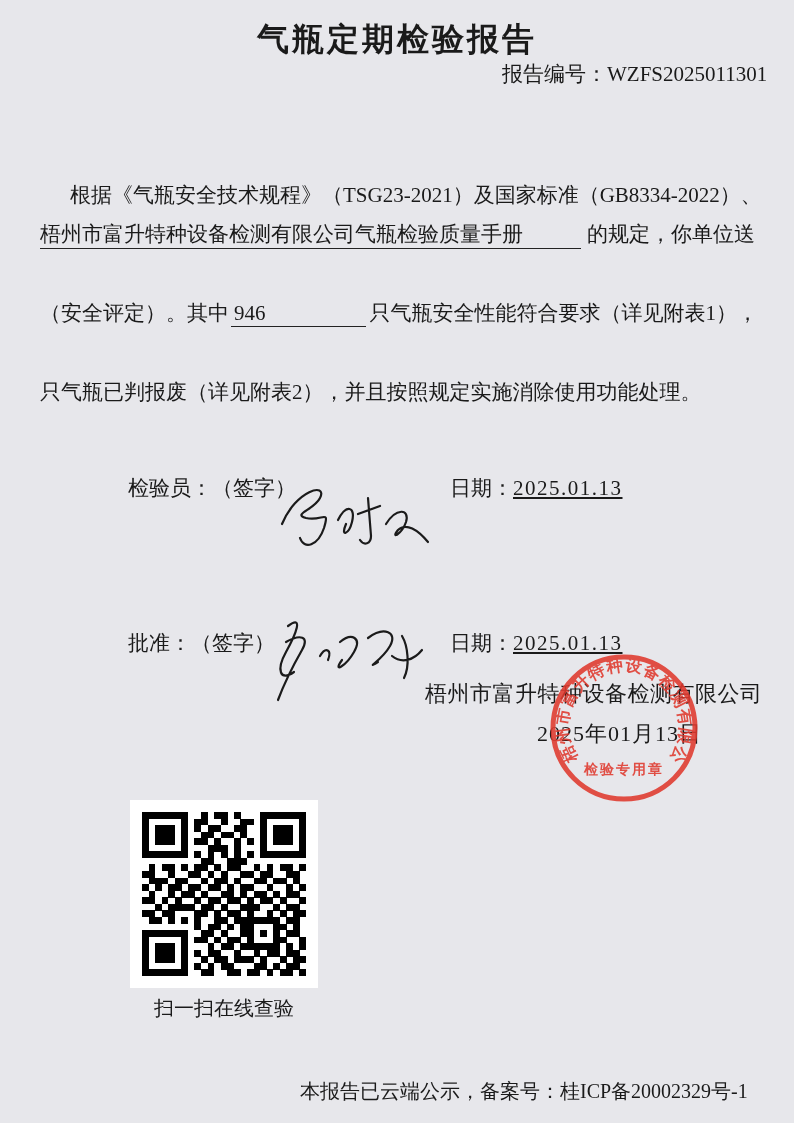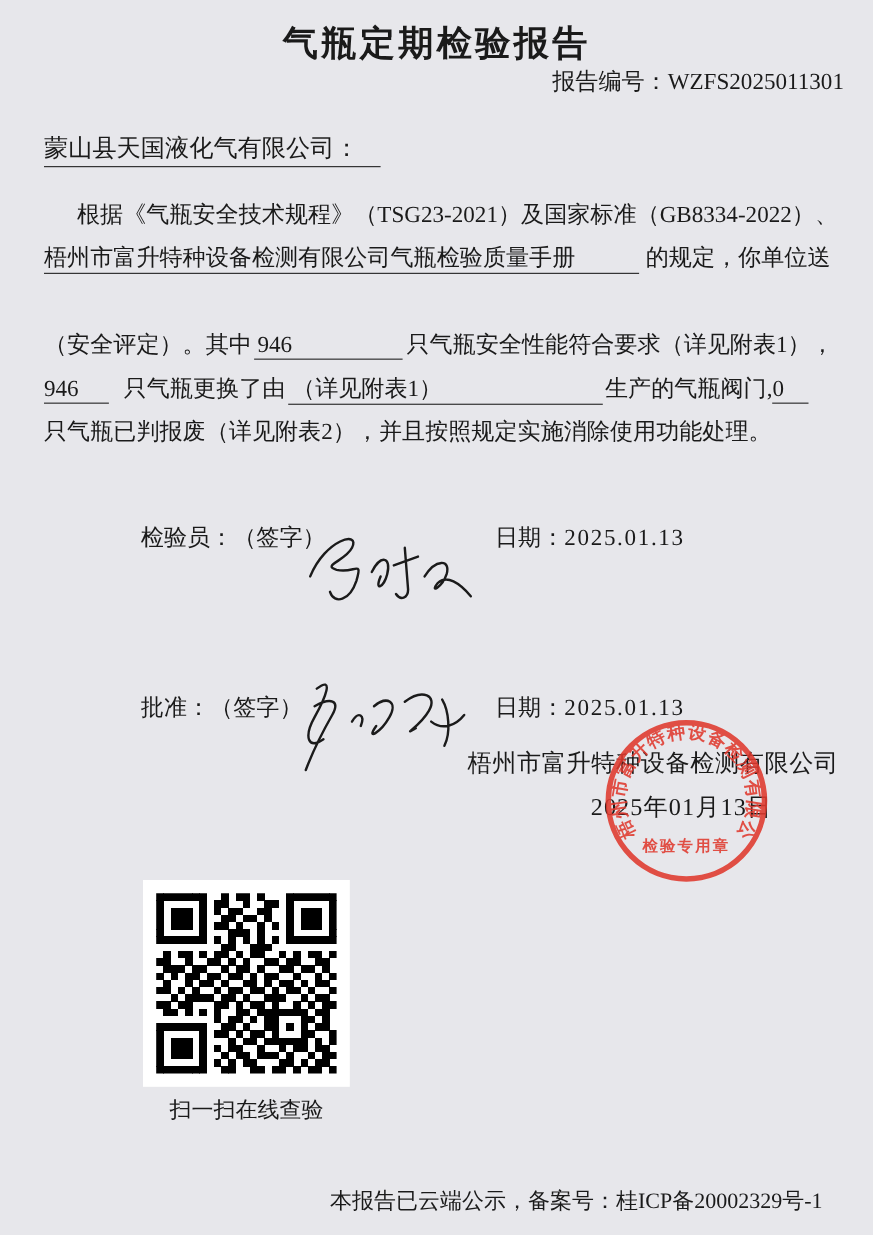--- a/index.html
+++ b/index.html
@@ -24,21 +24,21 @@
   .bodyline{left:40px;font-size:21px;}
   .l1{top:181px;}
   .l2{top:220px;}
   .l3{top:260px;}
   .l4{top:299px;}
   .l5{top:339px;}
   .l6{top:378px;}
   .u{border-bottom:1.5px solid #222;display:inline-block;padding-bottom:0px;text-align:right;}
   .indent{display:inline-block;width:30px;}
   .sig-row{font-size:21px;}
-  .date-part{letter-spacing:1.5px;}
+  .date-part{letter-spacing:1.5px;text-decoration:underline;}
   .company{top:679px;left:425px;font-size:22px;letter-spacing:0.5px;}
   .cn-date{top:719px;left:537px;font-size:22px;letter-spacing:1px;}
   .qr-box{top:800px;left:130px;width:188px;height:188px;background:#ffffff;}
   .qr-box svg{position:absolute;top:12px;left:12px;}
   .qr-caption{top:995px;left:130px;width:188px;text-align:center;font-size:20px;white-space:nowrap;}
   .footer{top:1078px;left:300px;font-size:20px;}
   .sig-svg path{fill:none;stroke:#1b1b1b;stroke-width:2.2;stroke-linecap:round;stroke-linejoin:round;}
   .seal-svg{opacity:0.88;}
   .seal-svg .arc-text{fill:#e0392e;font-size:16.5px;font-weight:bold;letter-spacing:1px;}
   .seal-svg .seal-bottom{fill:#e0392e;font-size:14px;font-weight:bold;letter-spacing:2px;}
@@ -47,36 +47,32 @@
 <body>
 
 <div class="page">
 
   <div class="abs doc-title">气瓶定期检验报告</div>
 
   <div class="abs report-no">
     <span>报告编号：</span><span>WZFS2025011301</span>
   </div>
 
-  <div class="abs addressee">蒙山县天国液化气有限公司：</div>
 
   <div class="abs bodyline l1"><span class="indent"></span><span>根据《气瓶安全技术规程》（TSG23-2021）及国家标准（GB8334-2022）、</span></div>
 
   <div class="abs bodyline l2">
     <span class="u" style="padding-right:58px;">梧州市富升特种设备检测有限公司气瓶检验质量手册</span><span style="margin-left:6px;">的规定，你单位送</span>
   </div>
 
 
   <div class="abs bodyline l4">
     <span>（安全评定）。其中</span><span class="u" style="margin-left:2px;padding-left:3px;padding-right:100px;">946</span><span style="margin-left:4px;text-align:right;">只气瓶安全性能符合要求（详见附表1），</span>
   </div>
 
-  <div class="abs bodyline l5">
-    <span class="u" style="padding-right:27px;">946</span><span style="margin-left:14px;">只气瓶更换了由</span><span class="u" style="margin-left:2px;padding-left:4px;padding-right:146px;">（详见附表1）</span><span style="margin-left:2px;">生产的气瓶阀门,</span><span class="u" style="padding-right:22px;">0</span>
-  </div>
 
   <div class="abs bodyline l6">只气瓶已判报废（详见附表2），并且按照规定实施消除使用功能处理。</div>
 
   <div class="abs sig-row" style="top:474px;left:128px;">检验员：（签字）</div>
   <div class="abs sig-row" style="top:474px;left:450px;">
     <span>日期：</span><span class="date-part">2025.01.13</span>
   </div>
   <svg class="abs sig-svg" style="top:478px;left:268px;" width="170" height="85" viewBox="0 0 170 85">
     <path d="M14,46 C28,12 60,4 52,20 C46,32 24,36 38,40 C54,44 62,30 56,50 C50,68 36,72 32,60"></path>
     <path d="M70,42 C78,26 88,28 84,44 C81,56 72,60 78,46 M90,36 L112,28 M100,20 L103,58 C103,66 96,68 92,62"></path>

